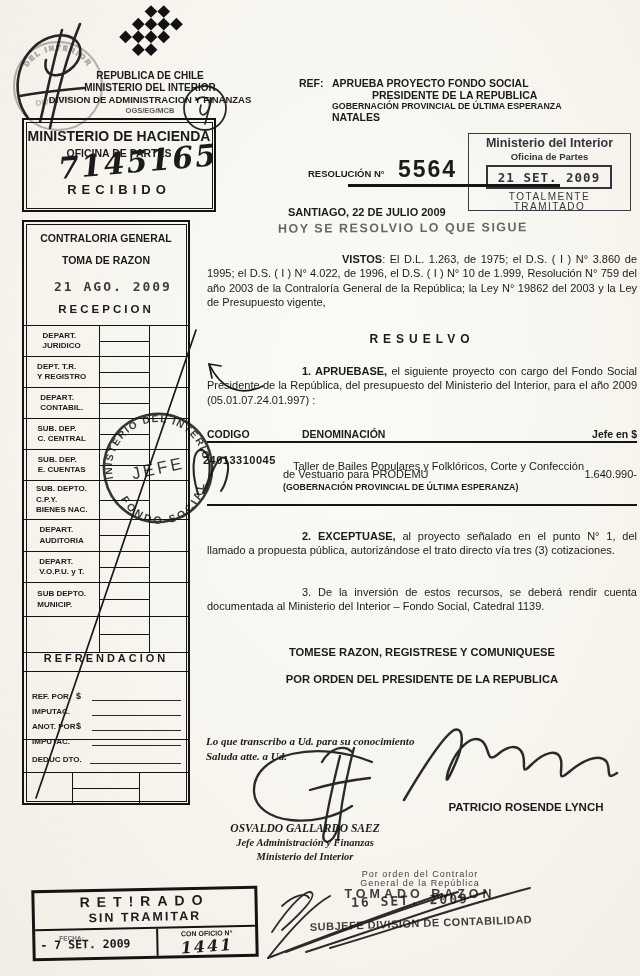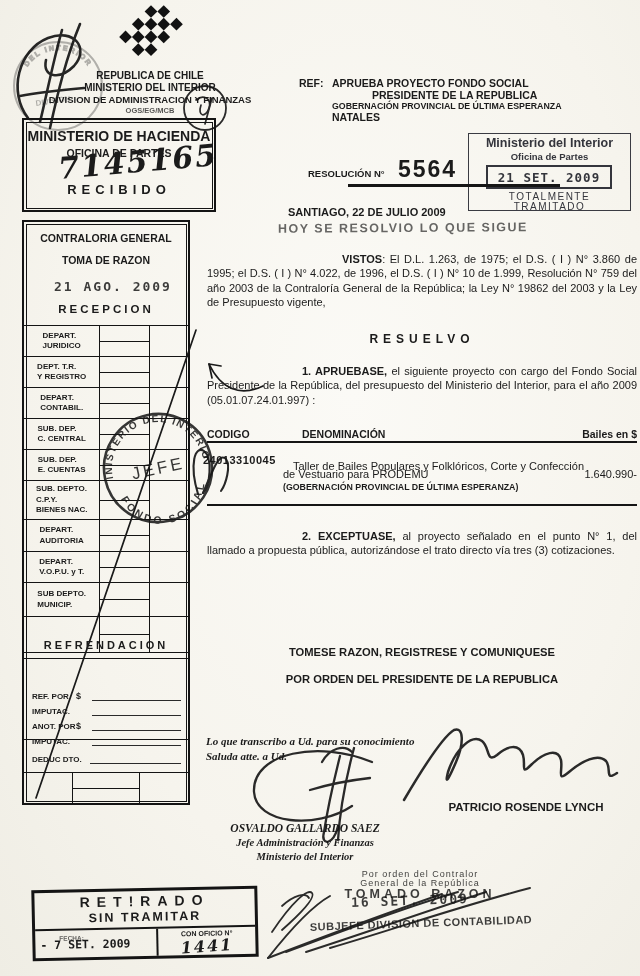--- a/index.html
+++ b/index.html
@@ -167,21 +167,21 @@
       <div class="dept-row" style="height:36px">
         <div class="dept-label"></div>
         <div class="dept-mid">
             <div class="h1"></div>
             <div class="h2"></div>
           </div>
         <div class="dept-right"></div>
       </div>
     </div>
 
-    <div class="abs b ctr" style="left:0; right:0; top:417px; font-size:11px; letter-spacing:3px; border-bottom:1.5px solid #141414; padding-bottom:7px;">REFRENDACION</div>
+    <div class="abs b ctr" style="left:0; right:0; top:430px; font-size:11px; letter-spacing:3px; border-bottom:1.5px solid #141414; padding-bottom:7px;">REFRENDACION</div>
 
     <div class="abs" style="left:0; right:0; top:461px; height:57px; border-bottom:1.5px solid #141414; padding-top:3px;">
       <div class="fld">
         <span class="lab">REF. POR</span>
         <span class="pfx">$</span>
         <span class="line"></span>
       </div>
       <div class="fld">
         <span class="lab">IMPUTAC.</span>
         <span class="pfx"></span>
@@ -242,36 +242,37 @@
   </div>
 
   <div class="abs b ctr" style="left:207px; top:332px; width:430px; font-size:12px; letter-spacing:5px;">RESUELVO</div>
 
   <div class="abs jst" style="left:207px; top:364px; width:430px; font-size:11px; line-height:14.4px; text-indent:95px;">
     <span class="b">1.  APRUEBASE,</span><span> el siguiente proyecto con cargo del Fondo Social Presidente de la República, del presupuesto del Ministerio del Interior, para el año 2009 (05.01.07.24.01.997) :</span>
   </div>
 
   <div class="abs b" style="left:207px; top:428px; font-size:10.5px;">CODIGO</div>
   <div class="abs b" style="left:302px; top:428px; font-size:10.5px;">DENOMINACIÓN</div>
-  <div class="abs b" style="left:207px; top:428px; width:430px; text-align:right; font-size:10.5px;">Bailes en $</div>
+  <div class="abs b" style="left:207px; top:428px; width:430px; text-align:right; font-size:10.5px;">Jefe en $</div>
   <div class="rule" style="left:207px; top:441px; width:430px; height:1.6px;"></div>
 
   <div class="abs" style="left:203px; top:454px; font-size:11px; font-weight:bold; letter-spacing:.5px;">24013310045</div>
   <div class="abs" style="left:293px; top:460px; width:344px; font-size:11px;">Taller de Bailes Populares y Folklóricos, Corte y Confección</div>
   <div class="abs" style="left:283px; top:468px; width:354px; display:flex; justify-content:space-between; font-size:11px;">
     <span>de Vestuario para PRODEMU</span>
     <span>1.640.990-</span>
   </div>
   <div class="abs b" style="left:283px; top:482px; font-size:8.8px;">(GOBERNACIÓN PROVINCIAL DE ÚLTIMA ESPERANZA)</div>
   <div class="rule" style="left:207px; top:504px; width:430px; height:2.2px;"></div>
 
   <div class="abs jst" style="left:207px; top:529px; width:430px; font-size:11px; line-height:14.4px; text-indent:95px;">
     <span class="b">2. EXCEPTUASE,</span><span> al proyecto señalado en el punto N° 1, del llamado a propuesta pública, autorizándose el trato directo vía tres (3) cotizaciones.</span>
   </div>
 
+  <div class="abs jst" style="left:207px; top:585px; width:430px; font-size:11px; line-height:14.4px; text-indent:95px;">3. De la inversión de estos recursos, se deberá rendir cuenta documentada al Ministerio del Interior – Fondo Social, Catedral 1139.</div>
 
   <div class="abs b ctr" style="left:207px; top:646px; width:430px; font-size:11.2px;">TOMESE RAZON,  REGISTRESE  Y  COMUNIQUESE</div>
   <div class="abs b ctr" style="left:207px; top:673px; width:430px; font-size:11.2px;">POR ORDEN DEL PRESIDENTE  DE LA  REPUBLICA</div>
 
   <div class="abs is b" style="left:206px; top:735px; font-size:11px;">Lo que transcribo a Ud. para su conocimiento</div>
   <div class="abs is b" style="left:206px; top:750px; font-size:11px;">Saluda atte. a Ud.</div>
 
   <div class="abs b ctr" style="left:420px; top:801px; width:212px; font-size:11.5px;">PATRICIO ROSENDE LYNCH</div>
 
   <div class="abs is b ctr" style="left:205px; top:822px; width:200px; font-size:11.5px;">OSVALDO  GALLARDO  SAEZ</div>

